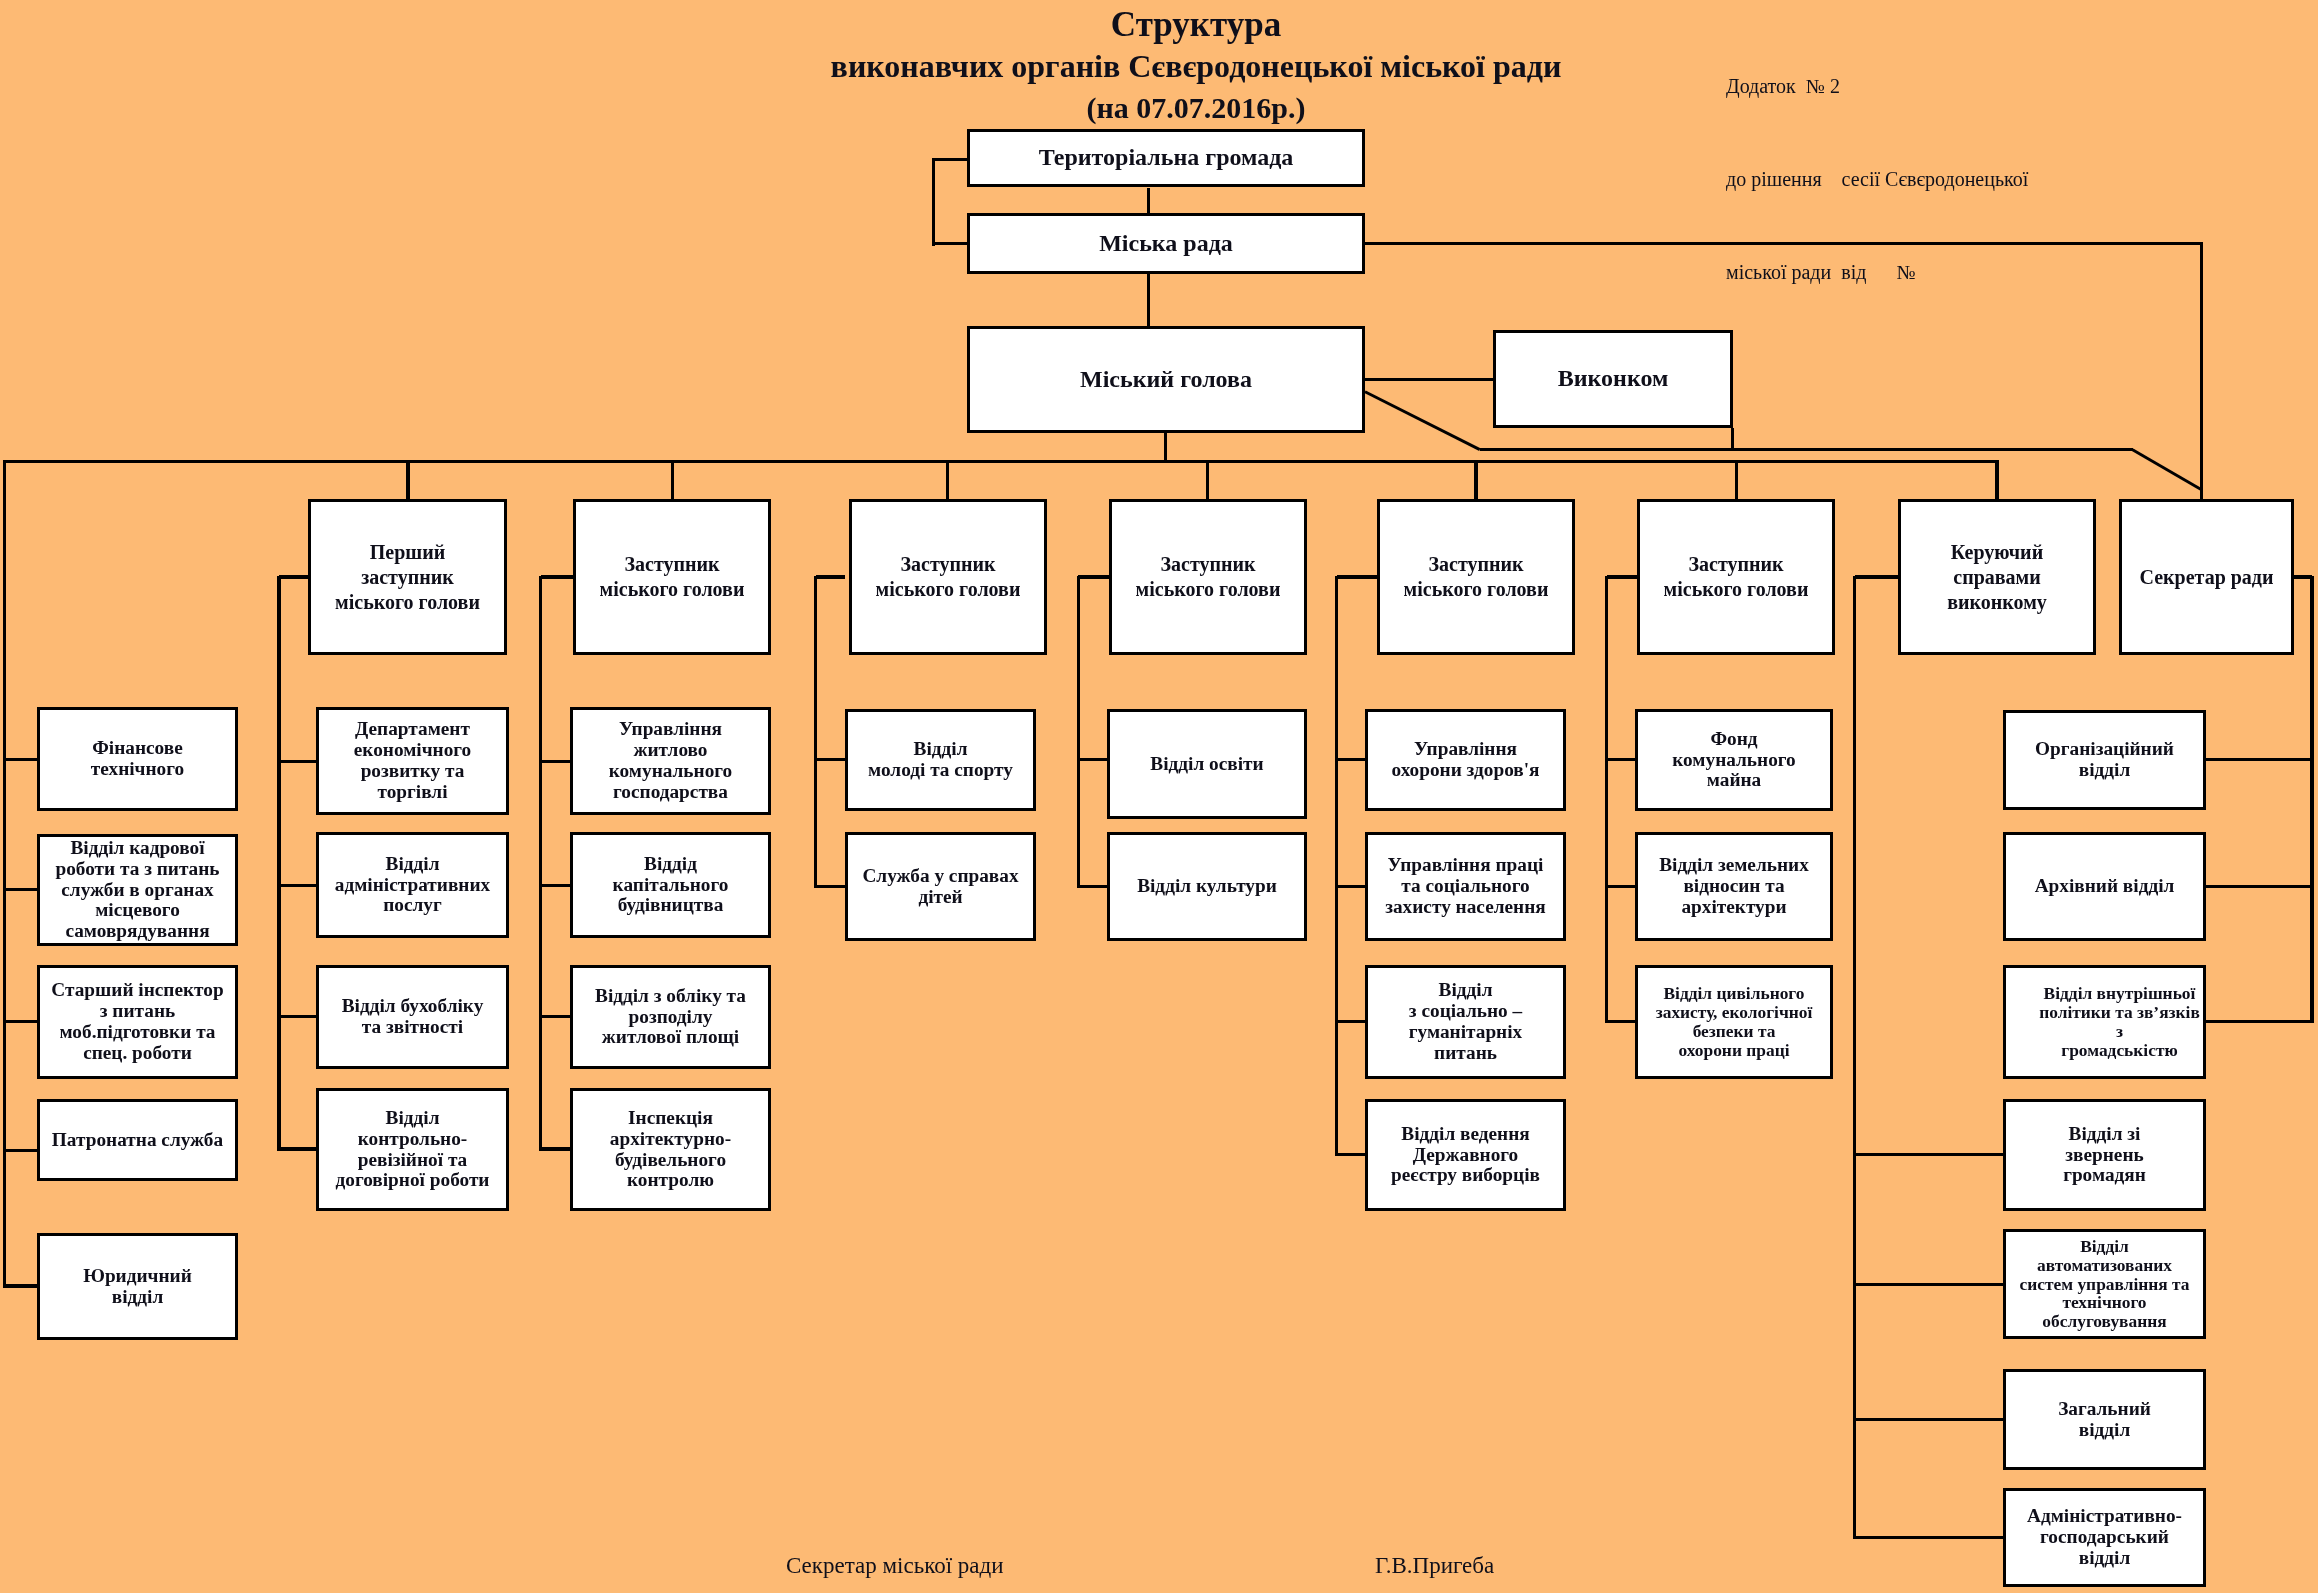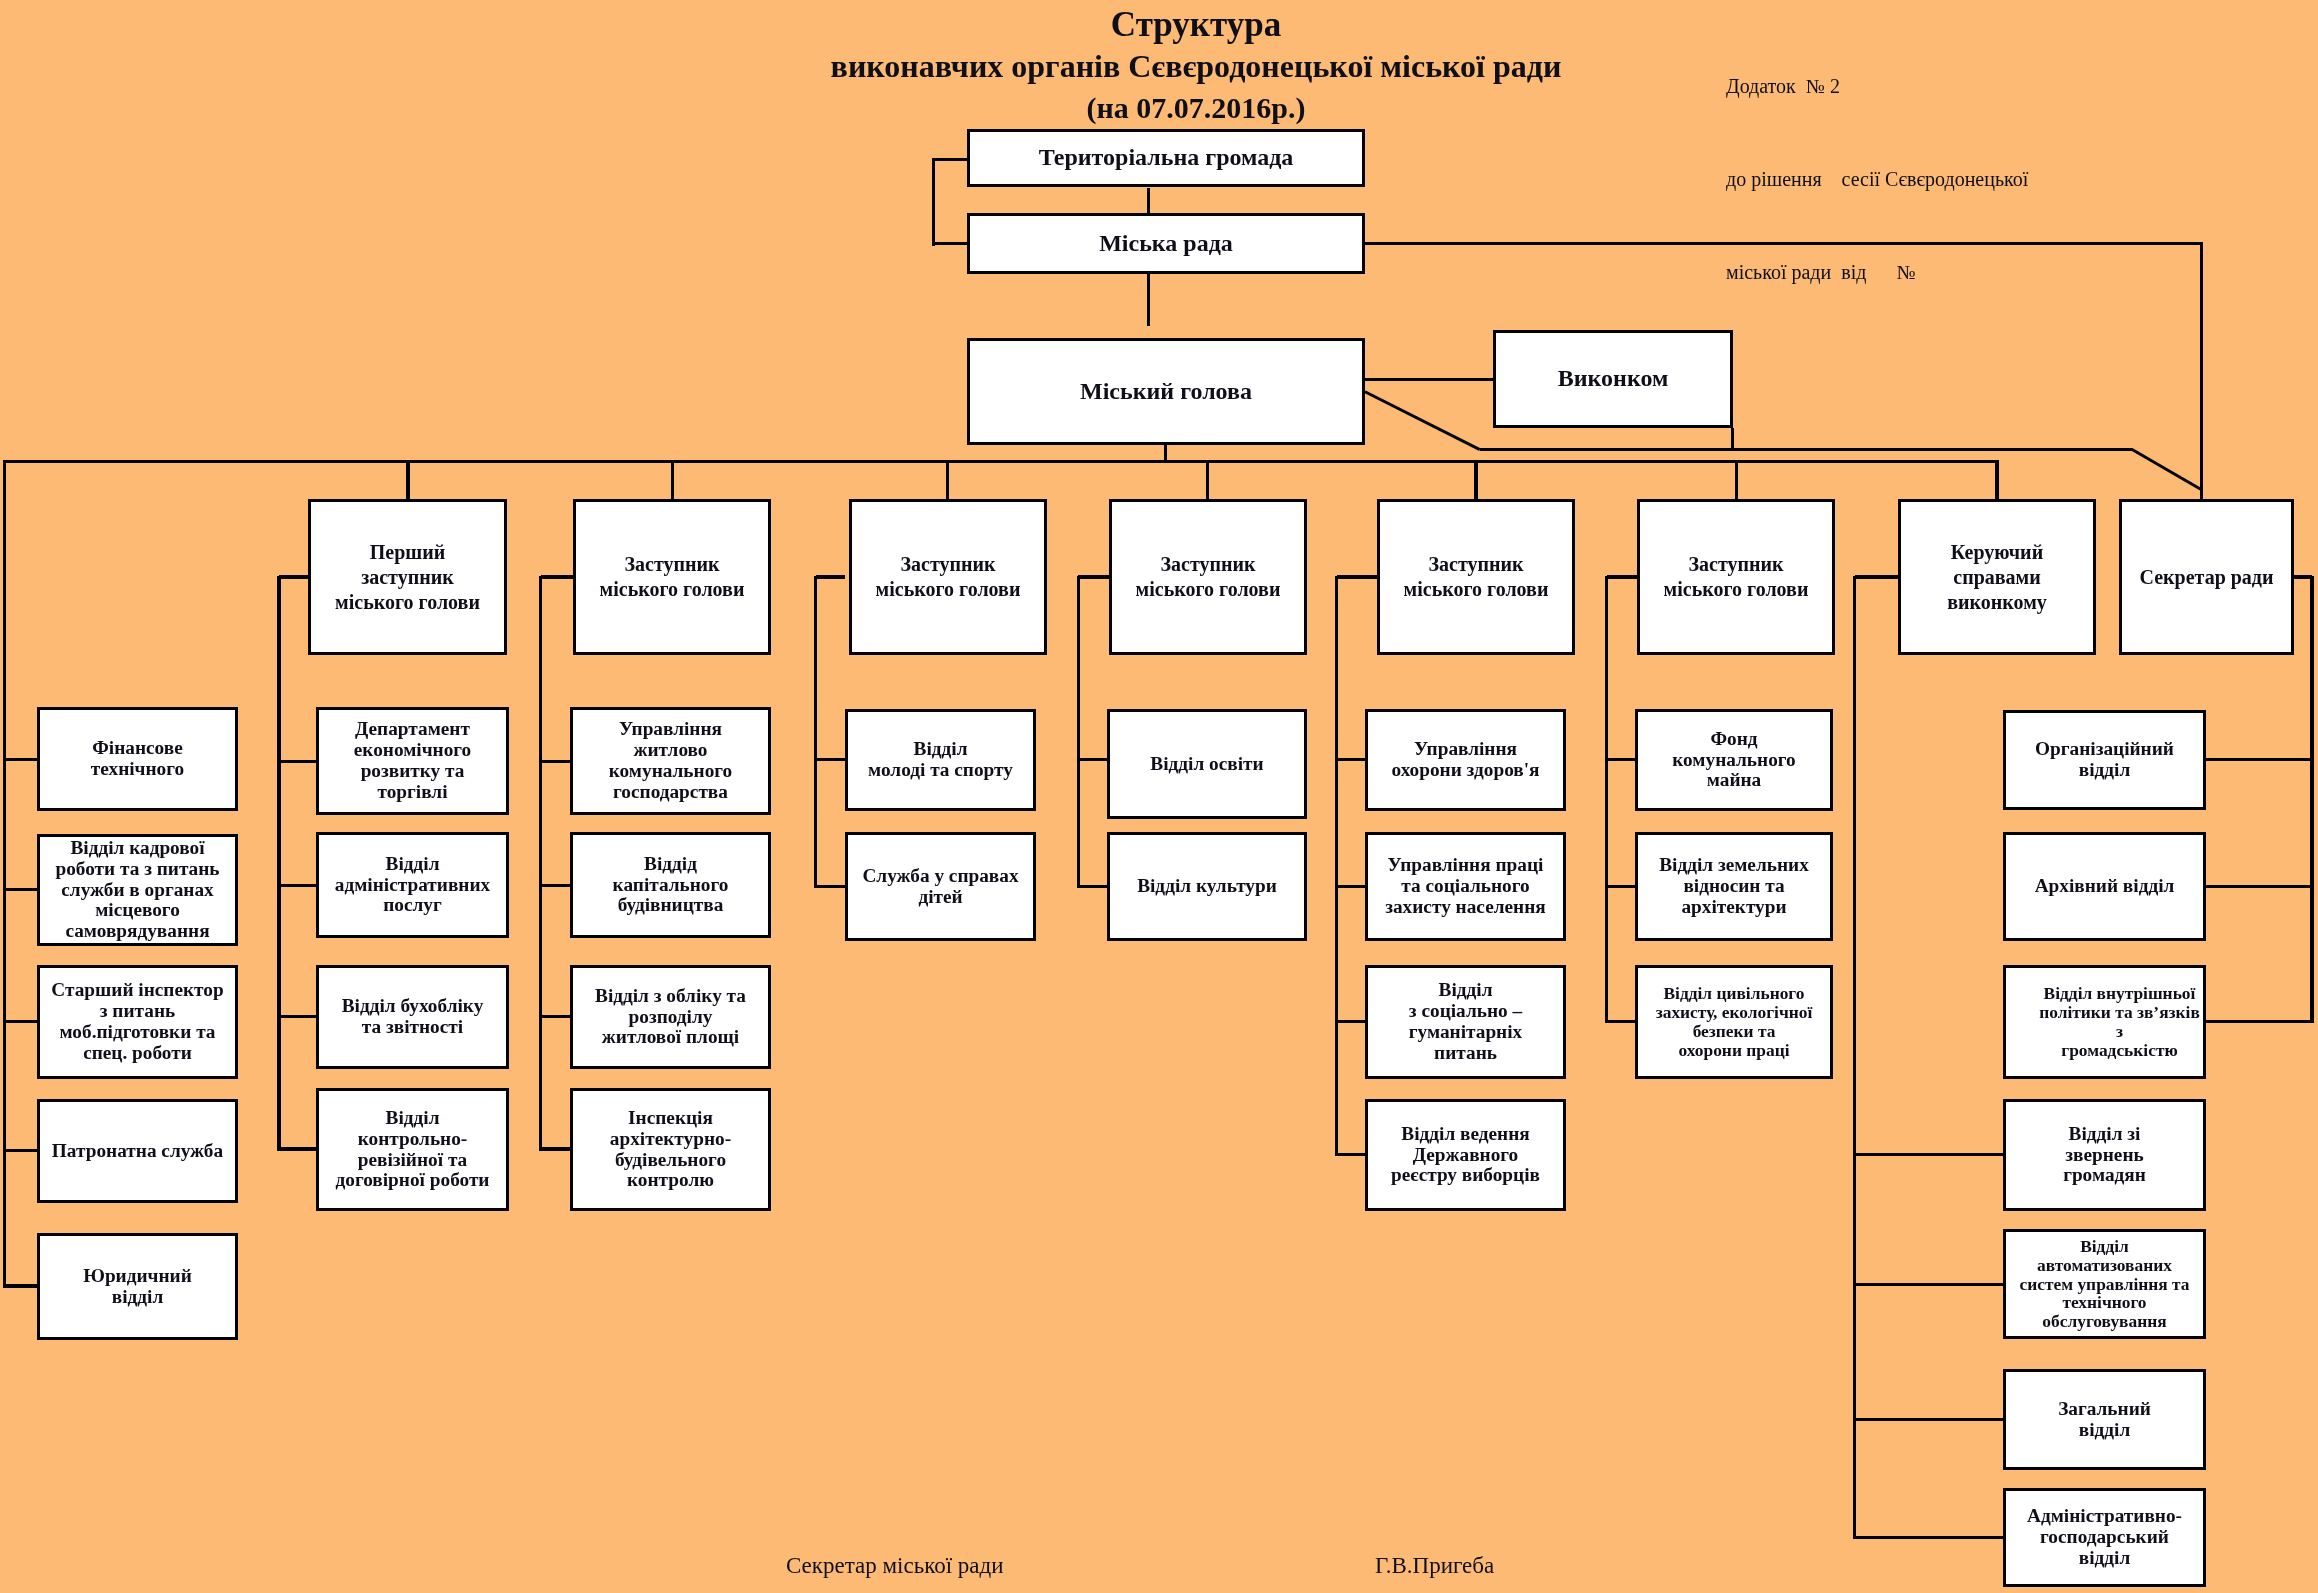--- a/index.html
+++ b/index.html
@@ -121,21 +121,21 @@
   </div>
 
   <div id="annotation">
     <div>Додаток  № 2</div>
     <div>до рішення    сесії Сєвєродонецької</div>
     <div>міської ради  від      №</div>
   </div>
 
   <div class="box topbox" style="left:967px;top:129px;width:398px;height:58px;">Територіальна громада</div>
   <div class="box topbox" style="left:967px;top:213px;width:398px;height:61px;">Міська рада</div>
-  <div class="box topbox" style="left:967px;top:338px;width:398px;height:107px;">Міський голова</div>
+  <div class="box topbox" style="left:967px;top:326px;width:398px;height:107px;">Міський голова</div>
   <div class="box topbox" style="left:1493px;top:330px;width:240px;height:98px;">Виконком</div>
 
   <div class="box dep" style="left:308px;top:499px;width:199px;height:156px;">Перший
 заступник
 міського голови</div>
   <div class="box dep" style="left:573px;top:499px;width:198px;height:156px;">Заступник
 міського голови</div>
   <div class="box dep" style="left:849px;top:499px;width:198px;height:156px;">Заступник
 міського голови</div>
   <div class="box dep" style="left:1109px;top:499px;width:198px;height:156px;">Заступник
@@ -153,21 +153,21 @@
 технічного</div>
   <div class="box" style="left:37px;top:834px;width:201px;height:112px;">Відділ кадрової
 роботи та з питань
 служби в органах
 місцевого
 самоврядування</div>
   <div class="box" style="left:37px;top:965px;width:201px;height:114px;">Старший інспектор
 з питань
 моб.підготовки та
 спец. роботи</div>
-  <div class="box" style="left:37px;top:1099px;width:201px;height:104px;">Патронатна служба</div>
+  <div class="box" style="left:37px;top:1099px;width:201px;height:82px;">Патронатна служба</div>
   <div class="box" style="left:37px;top:1233px;width:201px;height:107px;">Юридичний
 відділ</div>
 
   <div class="box" style="left:316px;top:707px;width:193px;height:108px;">Департамент
 економічного
 розвитку та
 торгівлі</div>
   <div class="box" style="left:316px;top:832px;width:193px;height:106px;">Відділ
 адміністративних
 послуг</div>

